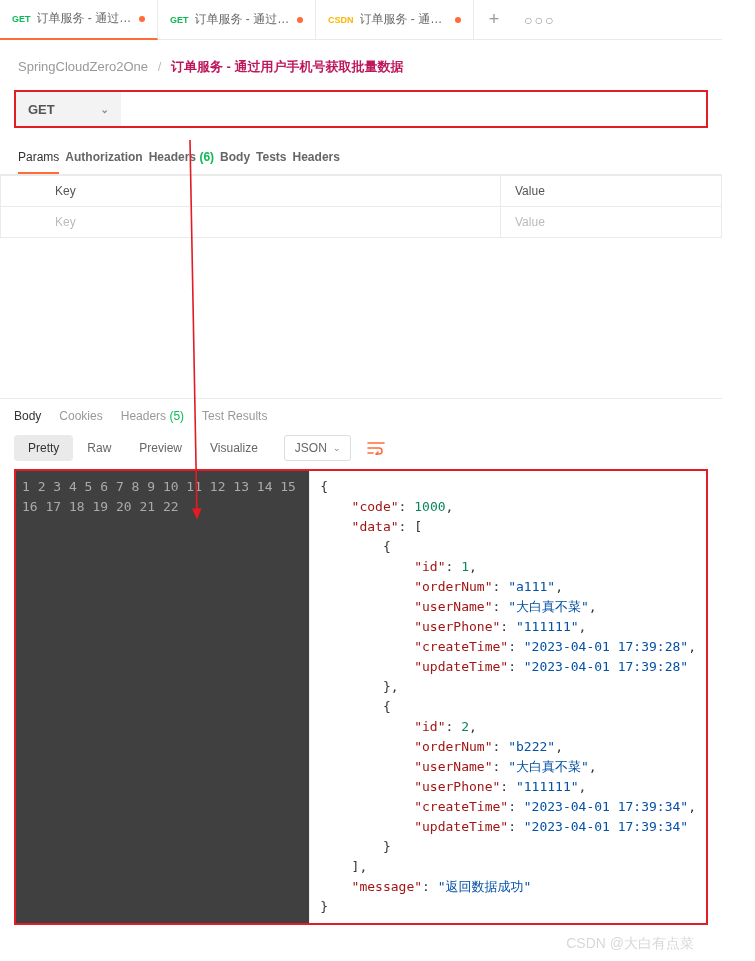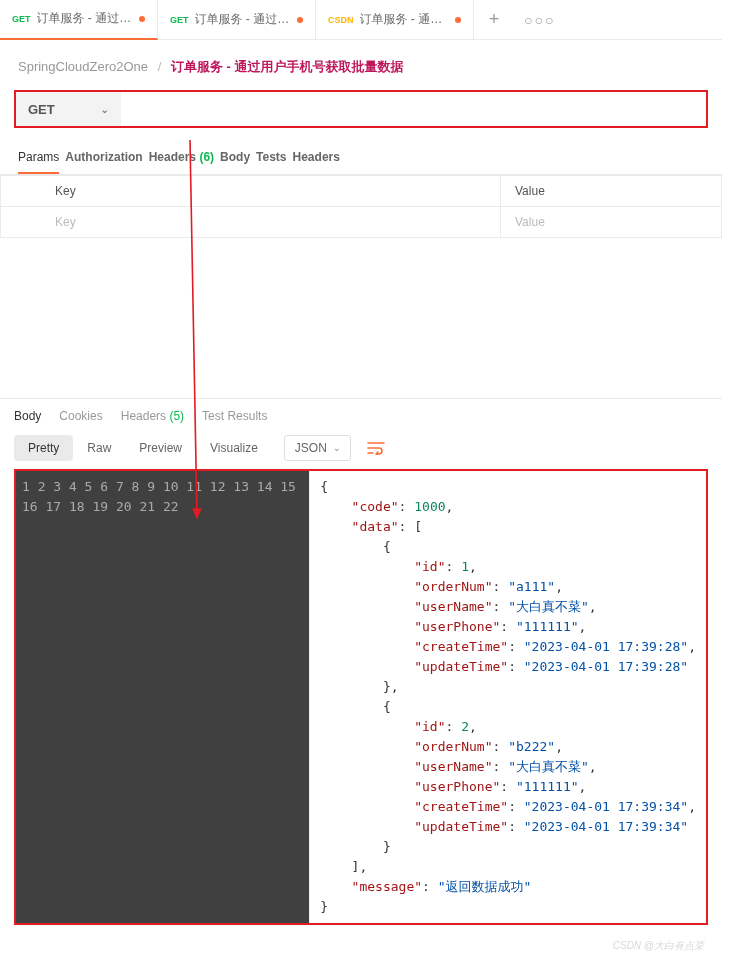--- a/index.html
+++ b/index.html
@@ -69,21 +69,21 @@
   .gutter { text-align: left; padding: 6px 10px 6px 6px; color: #aaa; user-select: none; border-right: 1px solid #eee; background: #404040; min-width: 34px; }
   .src { padding: 6px 10px; white-space: pre; color: #333; }
   .k { color: #a31515; }  
   .s { color: #0451a5; }  
   .n { color: #098658; }  
   .p { color: #333; }     
   
   
   .arrow-svg { position: absolute; left: 0; top: 0; pointer-events: none; }
   
-  .watermark { position: absolute; right: 18px; bottom: 8px; font-size: 10px; color: #d8d8d8; font-style: italic; }
+  .watermark { position: absolute; right: 28px; bottom: 8px; font-size: 14px; color: #d8d8d8; }
   
   .root { position: relative; width: 722px; height: 961px; overflow: hidden; }
 </style>
 </head>
 <body>
 
 <div class="root">
 
   <div class="tabs">
     <div class="tab active">

